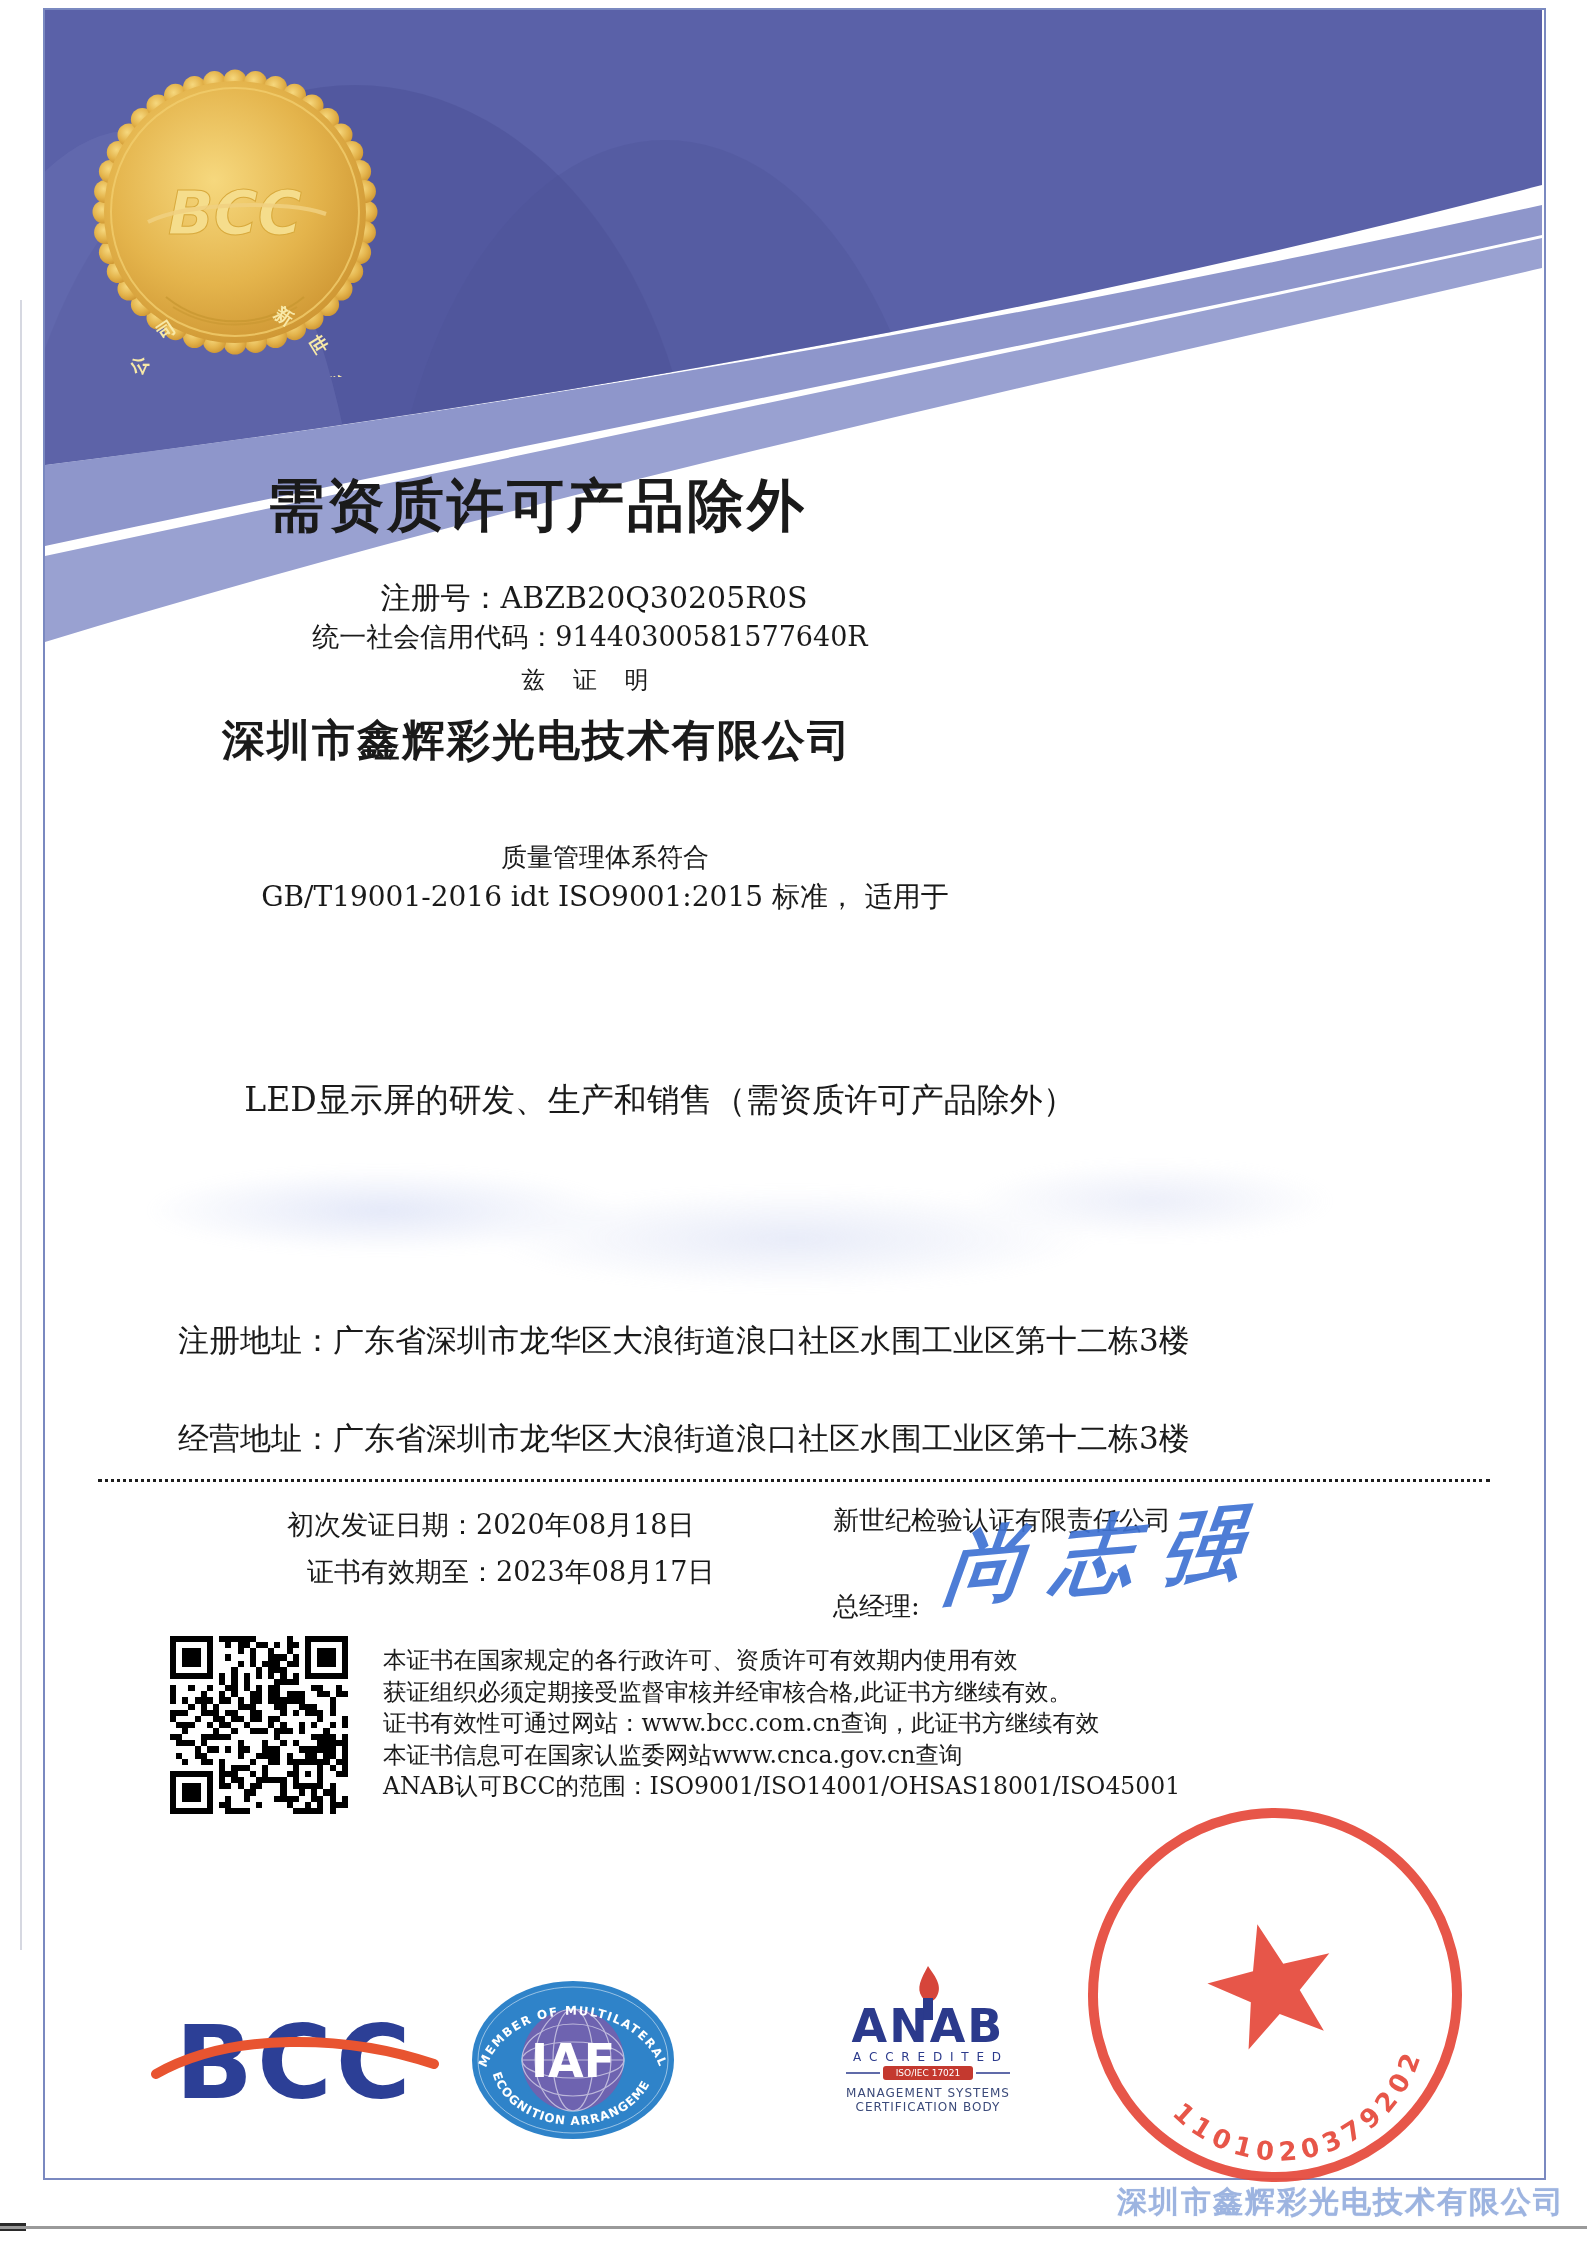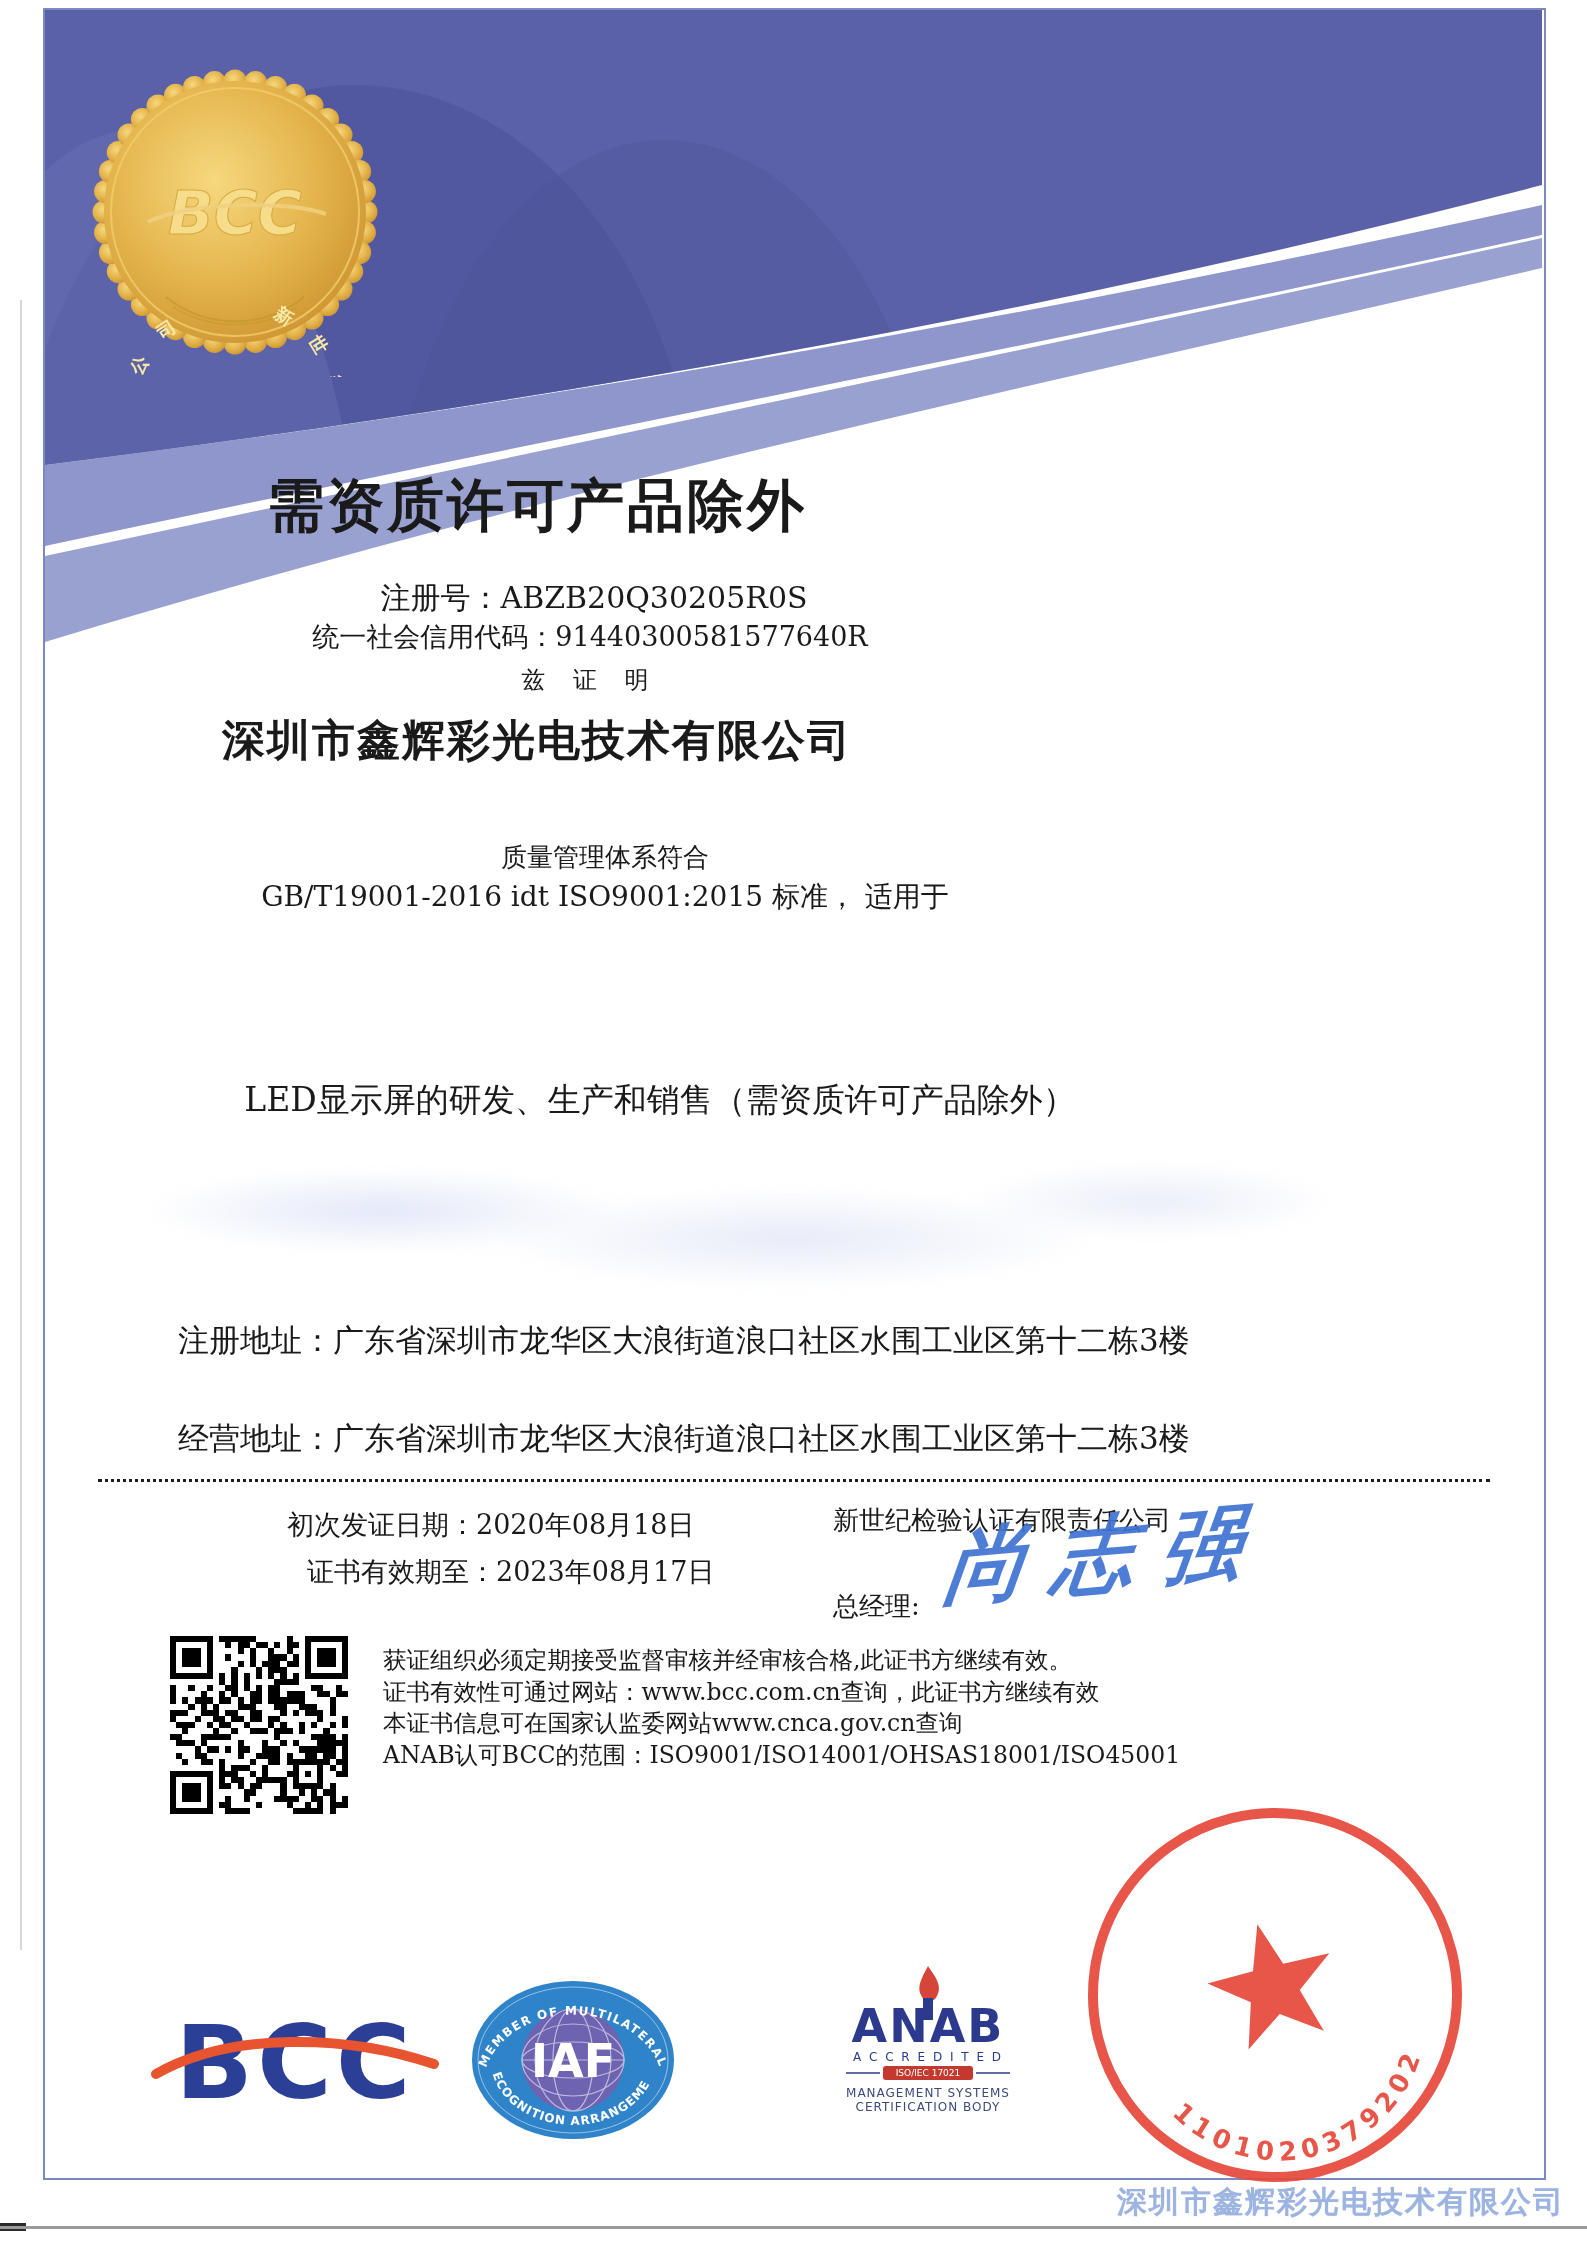--- a/index.html
+++ b/index.html
@@ -467,20 +467,21 @@
         <rect x="20" y="28" width="1" height="1"></rect>
         <rect x="21" y="28" width="1" height="1"></rect>
         <rect x="22" y="28" width="1" height="1"></rect>
         <rect x="23" y="28" width="1" height="1"></rect>
         <rect x="24" y="28" width="1" height="1"></rect>
         <rect x="26" y="28" width="1" height="1"></rect>
       </g>
   </svg>
 
   <div class="abs notes">
+    <div>本证书在国家规定的各行政许可、资质许可有效期内使用有效</div>
     <div>获证组织必须定期接受监督审核并经审核合格,此证书方继续有效。</div>
     <div>证书有效性可通过网站：www.bcc.com.cn查询，此证书方继续有效</div>
     <div>本证书信息可在国家认监委网站www.cnca.gov.cn查询</div>
     <div>ANAB认可BCC的范围：ISO9001/ISO14001/OHSAS18001/ISO45001</div>
   </div>
 
   <svg class="abs" style="left:150px;top:1990px;" width="290" height="140" viewBox="0 0 290 140">
     <text x="145" y="108" text-anchor="middle" font-size="102" font-weight="bold" fill="#2c3f96" letter-spacing="4" style="font-family:'DejaVu Sans',sans-serif">BCC</text>
     <path d="M6,84 C80,42 195,44 284,74" fill="none" stroke="#e85430" stroke-width="10" stroke-linecap="round"></path>
   </svg>

